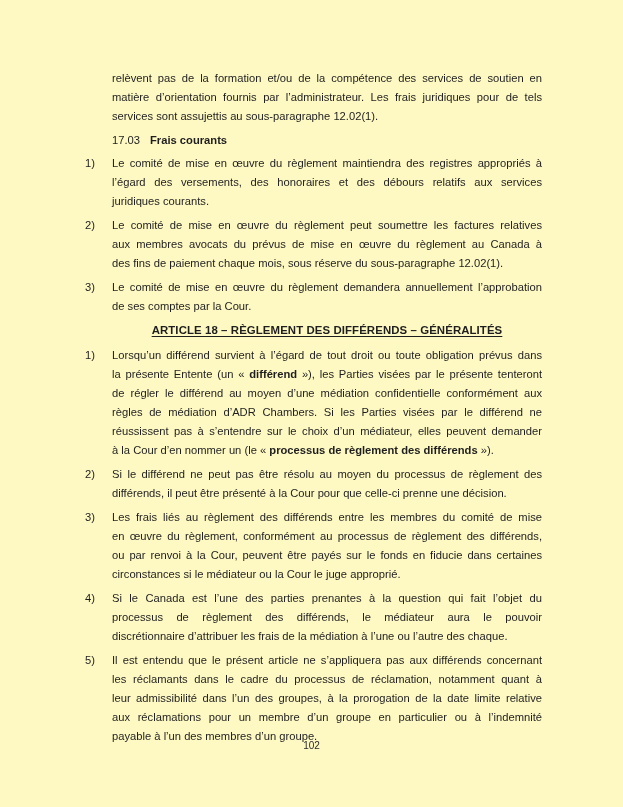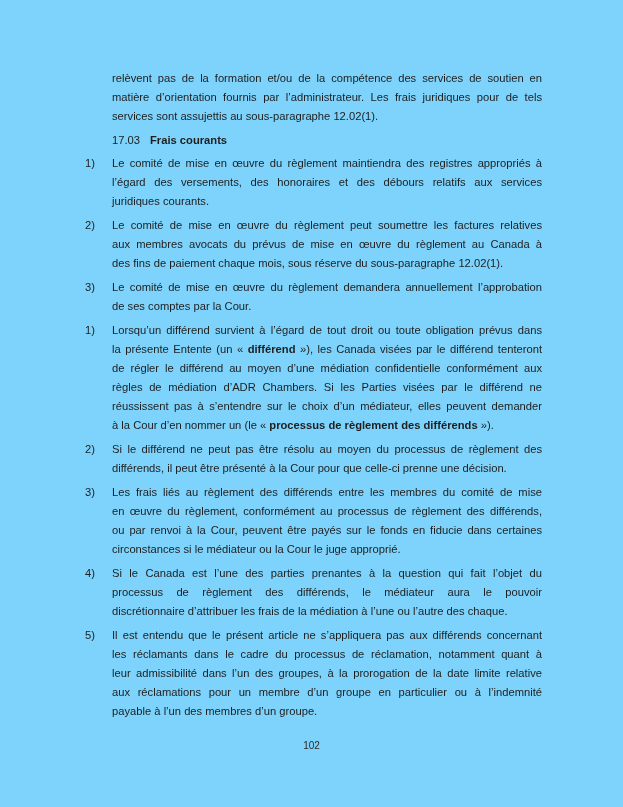--- a/index.html
+++ b/index.html
@@ -6,21 +6,21 @@
     margin: 0;
     padding: 0;
     background: #ffffff;
     font-family: "Liberation Sans", sans-serif;
   }
   .page {
     position: relative;
     box-sizing: border-box;
     width: 623px;
     height: 807px;
-    background: #7dd3fc;
+    background: #fef9c3;
     color: #1e1e1e;
     padding: 69px 81px 0 85px;
     font-size: 11.2px;
     line-height: 19px;
     overflow: hidden;
   }
   .content { width: 457px; }
   .block-row {
     display: flex;
     margin: 0 0 5px 0;
@@ -102,25 +102,26 @@
           <div class="line line-last"><span>des fins de paiement chaque mois, sous réserve du sous-paragraphe 12.02(1).</span></div>
         </div>
       </div>
       <div class="block-row">
         <div class="num-cell">3)</div>
         <div class="text-cell">
           <div class="line"><span>Le comité de mise en œuvre du règlement demandera annuellement l’approbation</span></div>
           <div class="line line-last"><span>de ses comptes par la Cour.</span></div>
         </div>
       </div>
+      <div class="article-heading">ARTICLE 18 – RÈGLEMENT DES DIFFÉRENDS – GÉNÉRALITÉS</div>
       <div class="block-row">
         <div class="num-cell">1)</div>
         <div class="text-cell">
           <div class="line"><span>Lorsqu’un différend survient à l’égard de tout droit ou toute obligation prévus dans</span></div>
-          <div class="line"><span>la présente Entente (un « </span><span class="bold">différend</span><span> »), les Canada visées par le différend tenteront</span></div>
+          <div class="line"><span>la présente Entente (un « </span><span class="bold">différend</span><span> »), les Parties visées par le présente tenteront</span></div>
           <div class="line"><span>de régler le différend au moyen d’une médiation confidentielle conformément aux</span></div>
           <div class="line"><span>règles de médiation d’ADR Chambers. Si les Parties visées par le différend ne</span></div>
           <div class="line"><span>réussissent pas à s’entendre sur le choix d’un médiateur, elles peuvent demander</span></div>
           <div class="line line-last"><span>à la Cour d’en nommer un (le « </span><span class="bold">processus de règlement des différends</span><span> »).</span></div>
         </div>
       </div>
       <div class="block-row">
         <div class="num-cell">2)</div>
         <div class="text-cell">
           <div class="line"><span>Si le différend ne peut pas être résolu au moyen du processus de règlement des</span></div>

